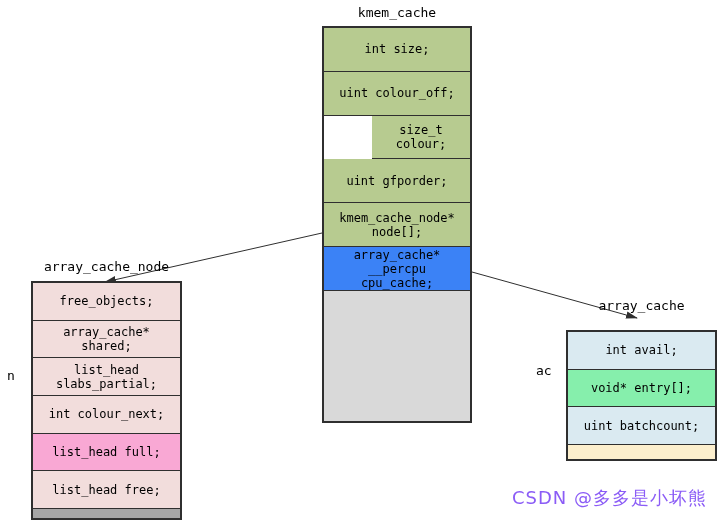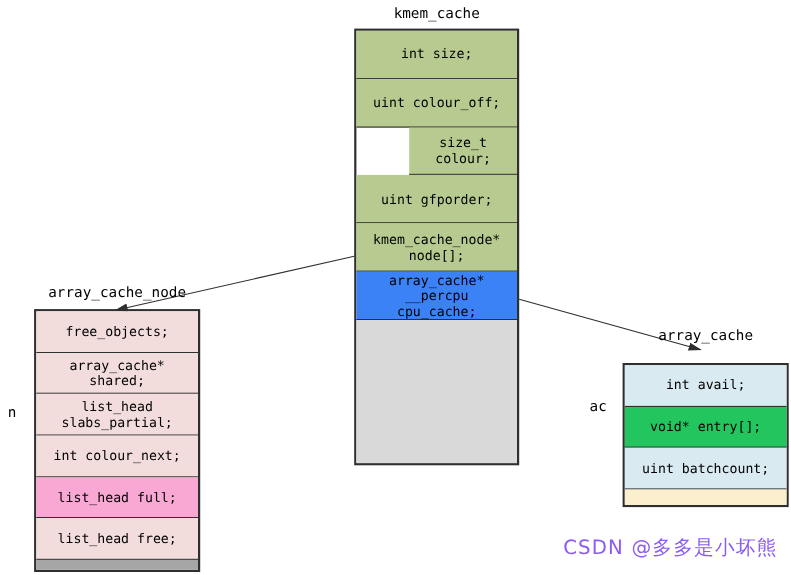--- a/index.html
+++ b/index.html
@@ -80,21 +80,21 @@
         <div class="row" style="background: #f9a8d4;">list_head full;</div>
         <div class="row" style="background: rgb(242, 221, 220);">list_head free;</div>
       </div>
     <div class="struct-footer" style="background: rgb(166, 166, 166);"></div>
   </div>
 
   <div class="struct-title" id="title-array_cache">array_cache</div>
   <div class="struct" id="struct-array_cache">
     <div class="struct-body">
         <div class="row" style="background: rgb(218, 234, 241);">int avail;</div>
-        <div class="row" style="background: #22c55e;">void* entry[];</div>
+        <div class="row" style="background: #86efac;">void* entry[];</div>
         <div class="row" style="background: rgb(218, 234, 241);">uint batchcount;</div>
       </div>
     <div class="struct-footer" style="background: rgb(252, 239, 205);"></div>
   </div>
 
   <div class="side-label" id="label-n">n</div>
   <div class="side-label" id="label-ac">ac</div>
 
   <div class="watermark">CSDN @多多是小坏熊</div>
 </div>

